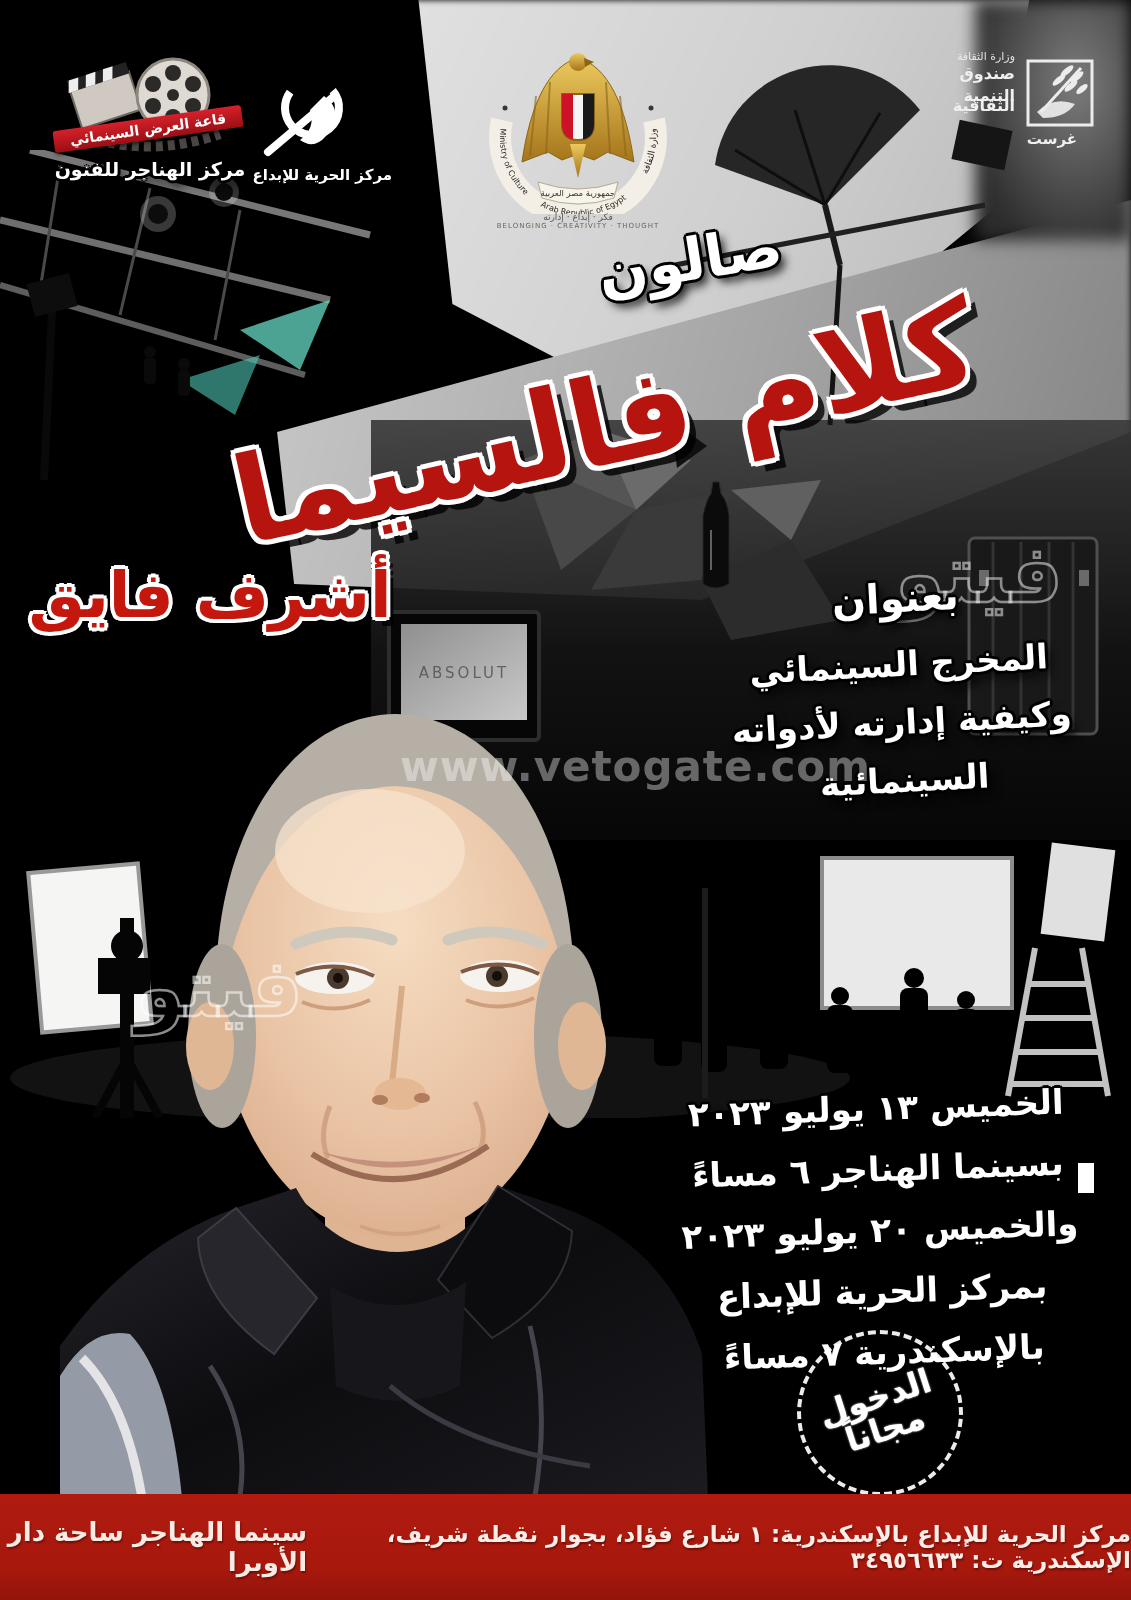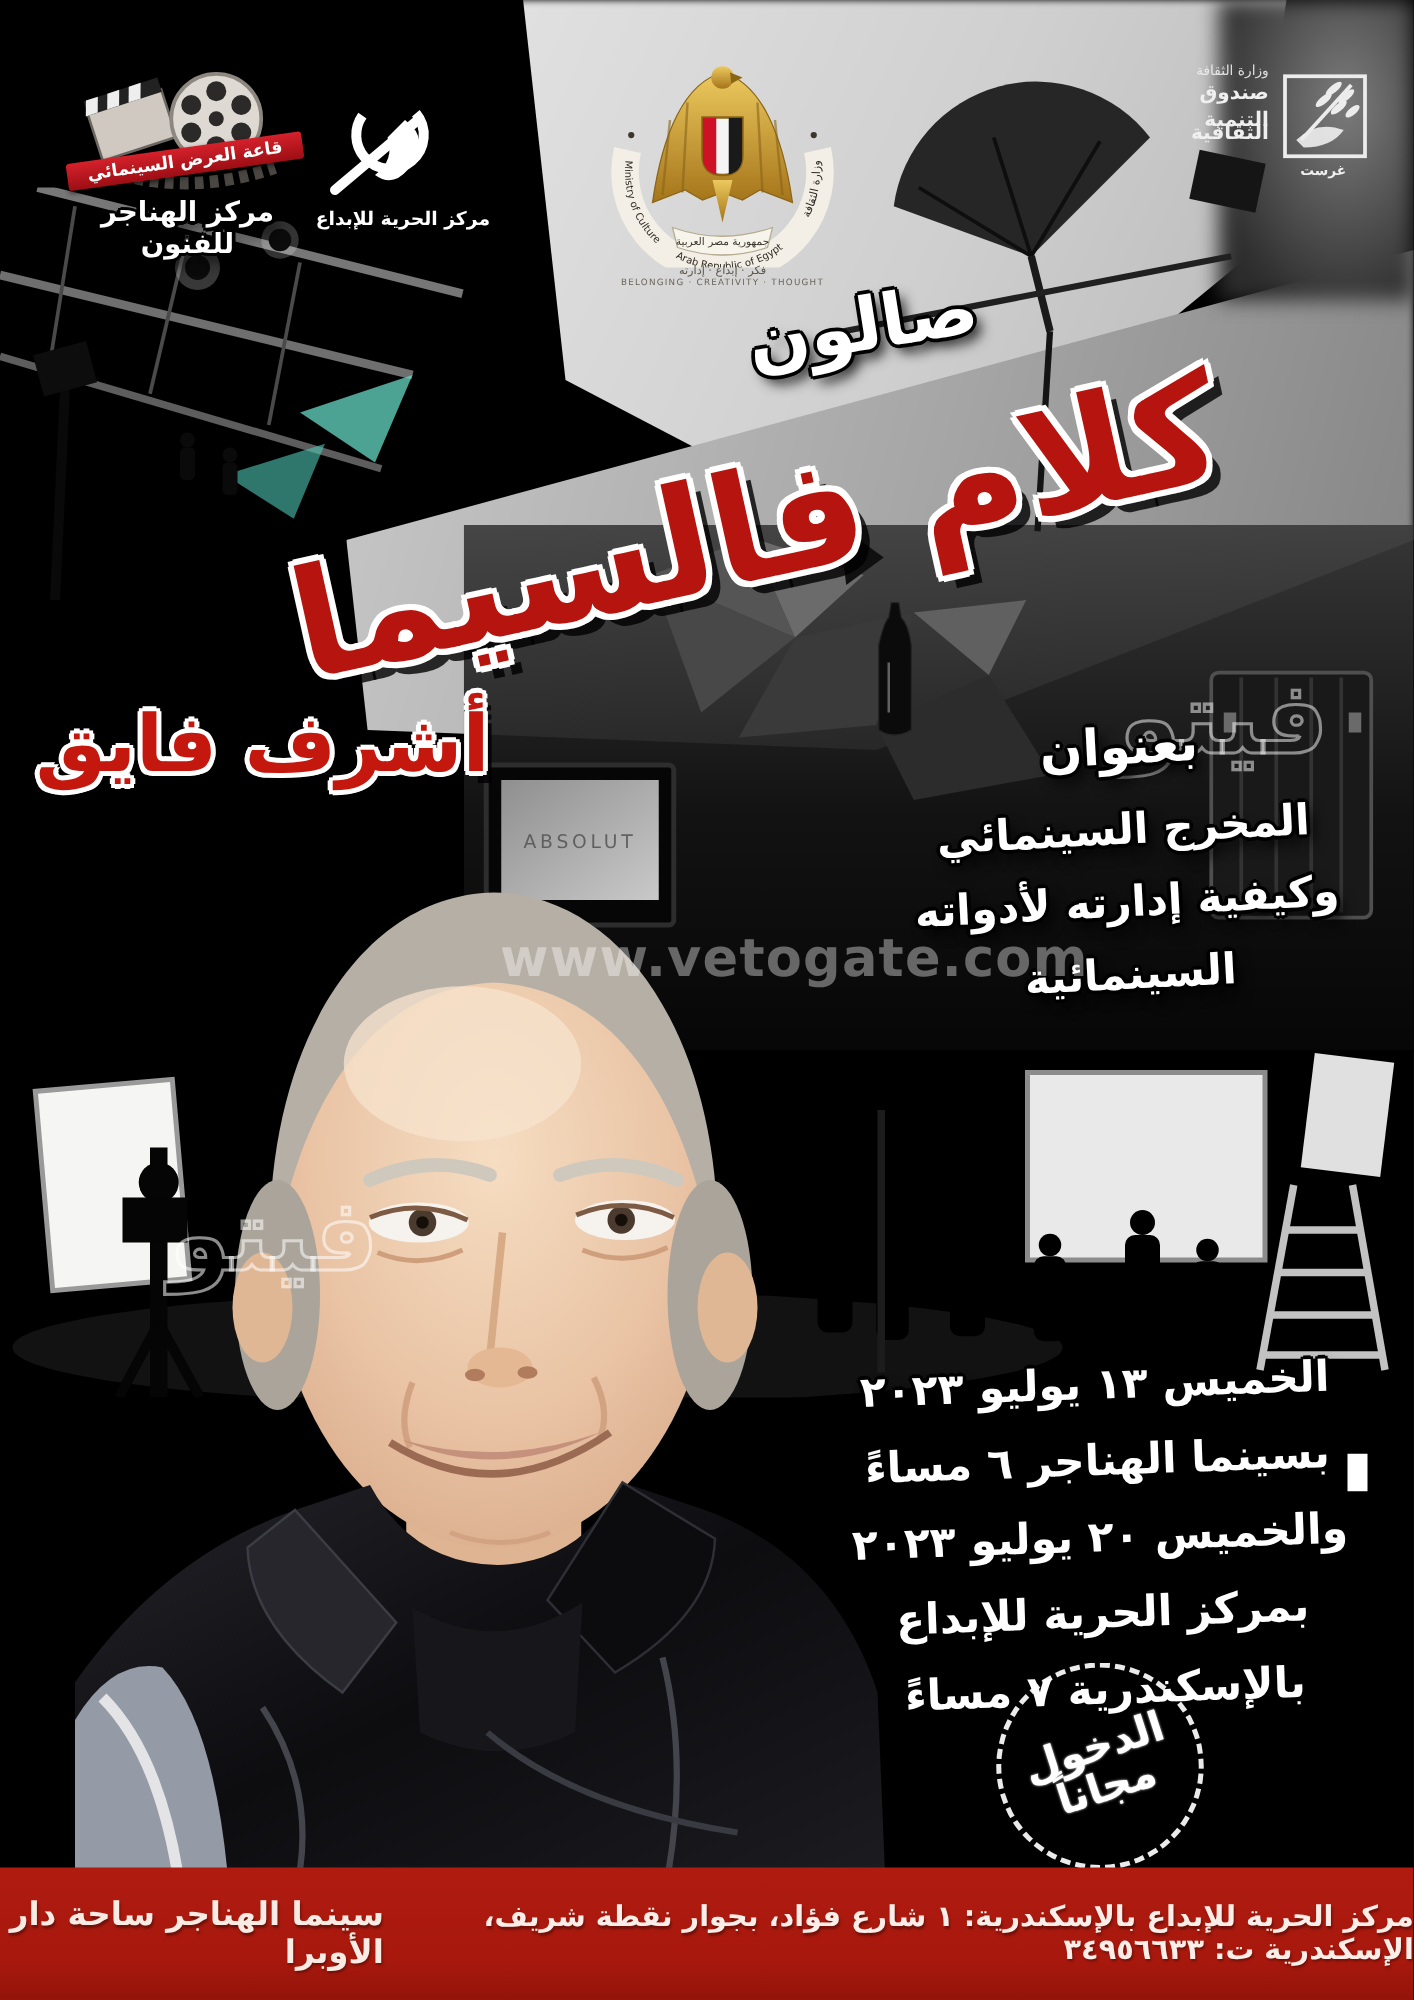--- a/index.html
+++ b/index.html
@@ -36,33 +36,33 @@
   .topic .label{font-size:40px;font-weight:bold;margin-bottom:14px;}
   .topic .tline{font-size:34px;font-weight:bold;line-height:58px;}
   .sched{left:640px;top:1078px;width:480px;text-align:center;transform:rotate(-2deg);}
   .sched .sline{font-size:34px;font-weight:bold;line-height:61px;}
   
   .logo1{left:45px;top:50px;width:210px;height:155px;}
   .logo1 .ribbon{position:absolute;left:8px;top:68px;width:190px;padding:3px 0;text-align:center;
         background:linear-gradient(180deg,#d5212b,#9c0e14);color:#fff;font-size:14px;font-weight:bold;
         transform:rotate(-8deg);border-radius:3px;box-shadow:0 2px 4px rgba(0,0,0,.6);}
   .logo1 .lname{position:absolute;left:0;top:108px;width:210px;text-align:center;
-        font-size:22px;font-weight:bold;}
+        font-size:19px;font-weight:bold;}
   .logo2{left:232px;top:68px;width:160px;height:130px;text-align:right;}
   .logo2 .lname{position:absolute;left:0;top:98px;width:160px;font-size:15px;font-weight:bold;color:#fff;
         text-shadow:1px 2px 3px rgba(0,0,0,.8);}
   .emblem{left:478px;top:36px;width:200px;height:212px;}
   .emblem .motto{position:absolute;left:0;top:176px;width:200px;text-align:center;color:#5c564a;}
   .emblem .motto .m1{font-size:9px;}
   .emblem .motto .m2{font-size:7px;letter-spacing:1px;color:#6b655a;}
   .logo4{left:935px;top:42px;width:186px;height:160px;color:#efefef;}
   .logo4 .min{position:absolute;right:106px;top:8px;font-size:11px;opacity:.9;}
   .logo4 .fl{position:absolute;right:106px;font-size:16px;font-weight:bold;line-height:1;}
   .logo4 .sq{position:absolute;right:26px;top:16px;}
-  .logo4 .mark{position:absolute;right:44px;top:88px;font-size:11px;font-weight:bold;margin-left:37px;}
+  .logo4 .mark{position:absolute;right:44px;top:88px;font-size:15px;font-weight:bold;margin-left:37px;}
   
   .seal{left:797px;top:1330px;width:158px;height:158px;border:4px dashed rgba(255,255,255,.92);
         border-radius:50%;display:flex;align-items:center;justify-content:center;}
   .seal .stext{width:116px;text-align:center;font-size:33px;line-height:1.0;font-weight:bold;color:#fff;
         transform:rotate(-18deg);text-shadow:0 0 2px #fff;}
   .footer{left:0;top:1494px;width:1131px;height:106px;
         background:linear-gradient(180deg,#b01b10 0%,#a8180d 70%,#93140a 100%);
         display:flex;flex-direction:row;align-items:center;justify-content:center;gap:6px;}
   .footer .f1{font-size:26px;font-weight:bold;color:#f7ebe3;text-shadow:1px 2px 2px rgba(0,0,0,.35);}
   .footer .f2{font-size:23px;font-weight:bold;color:#fbeee8;text-shadow:1px 2px 2px rgba(0,0,0,.35);}

